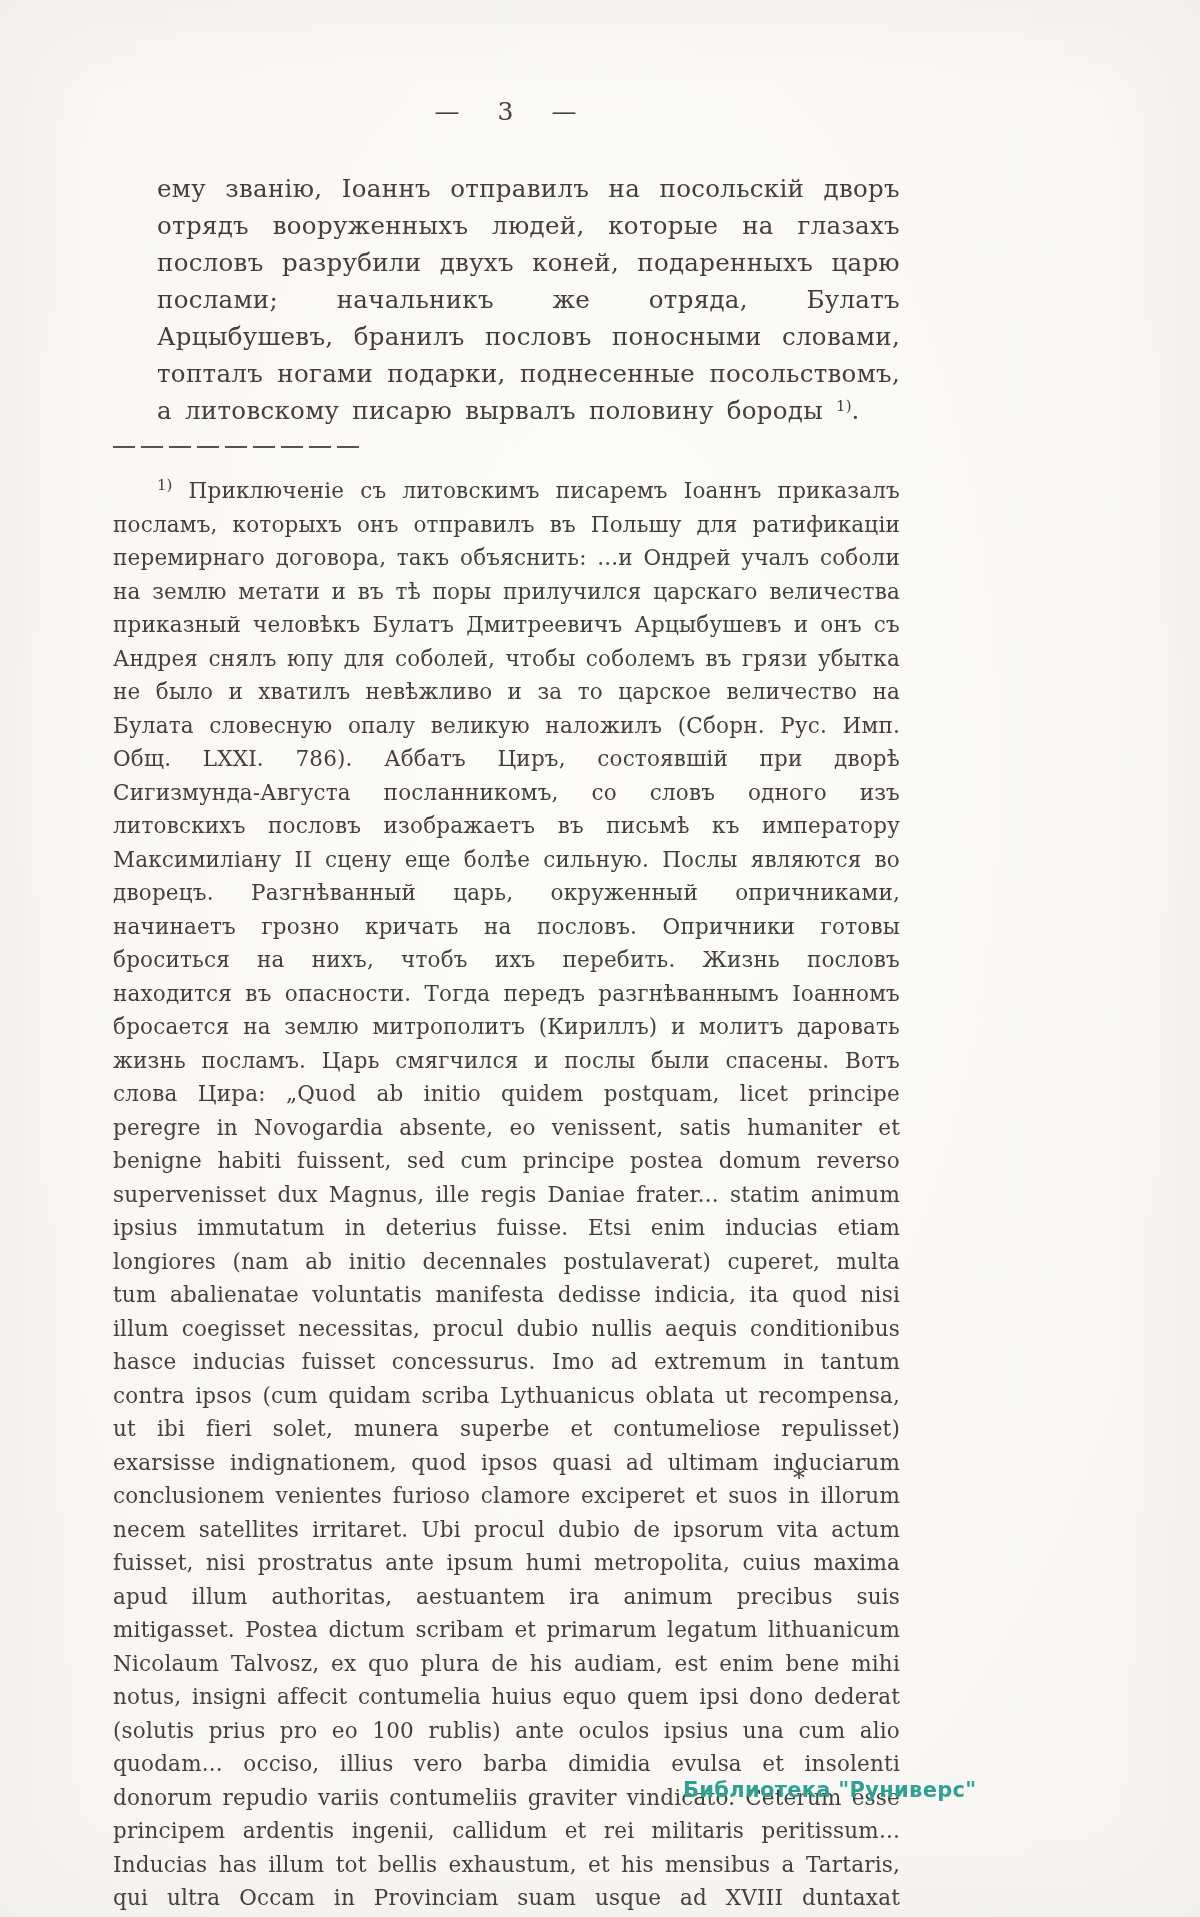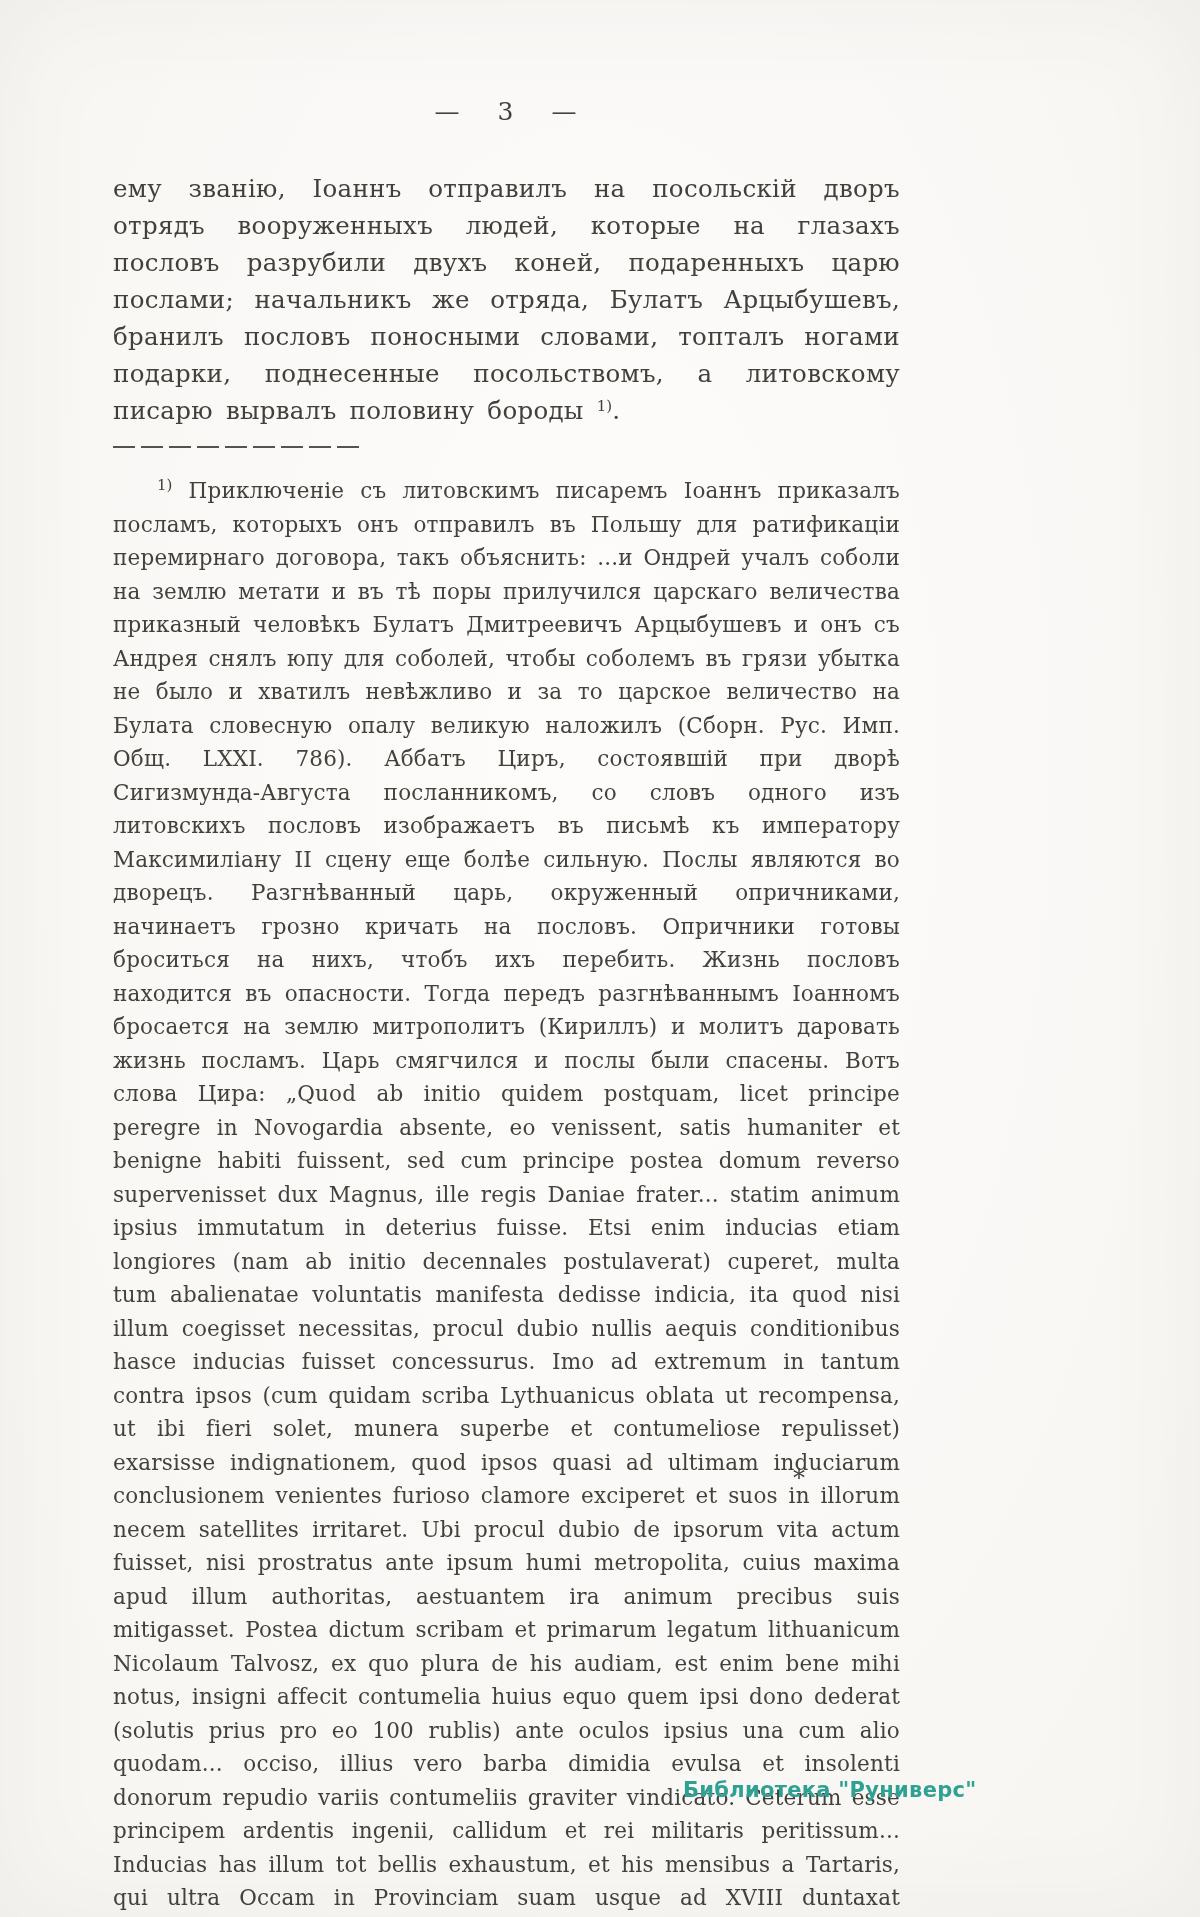--- a/index.html
+++ b/index.html
@@ -32,20 +32,21 @@
     word-spacing: 26px;
     color: #45413c;
   }
   .main-text {
     margin-top: 44px;
     font-size: 24.5px;
     line-height: 37px;
     text-align: justify;
     word-spacing: 5px;
     letter-spacing: 0.3px;
+    margin-left: 44px;
   }
   sup.fref {
     font-size: 15px;
     line-height: 0;
     vertical-align: 8px;
     letter-spacing: 0;
   }
   .separator {
     margin-top: 17px;
     width: 252px;

